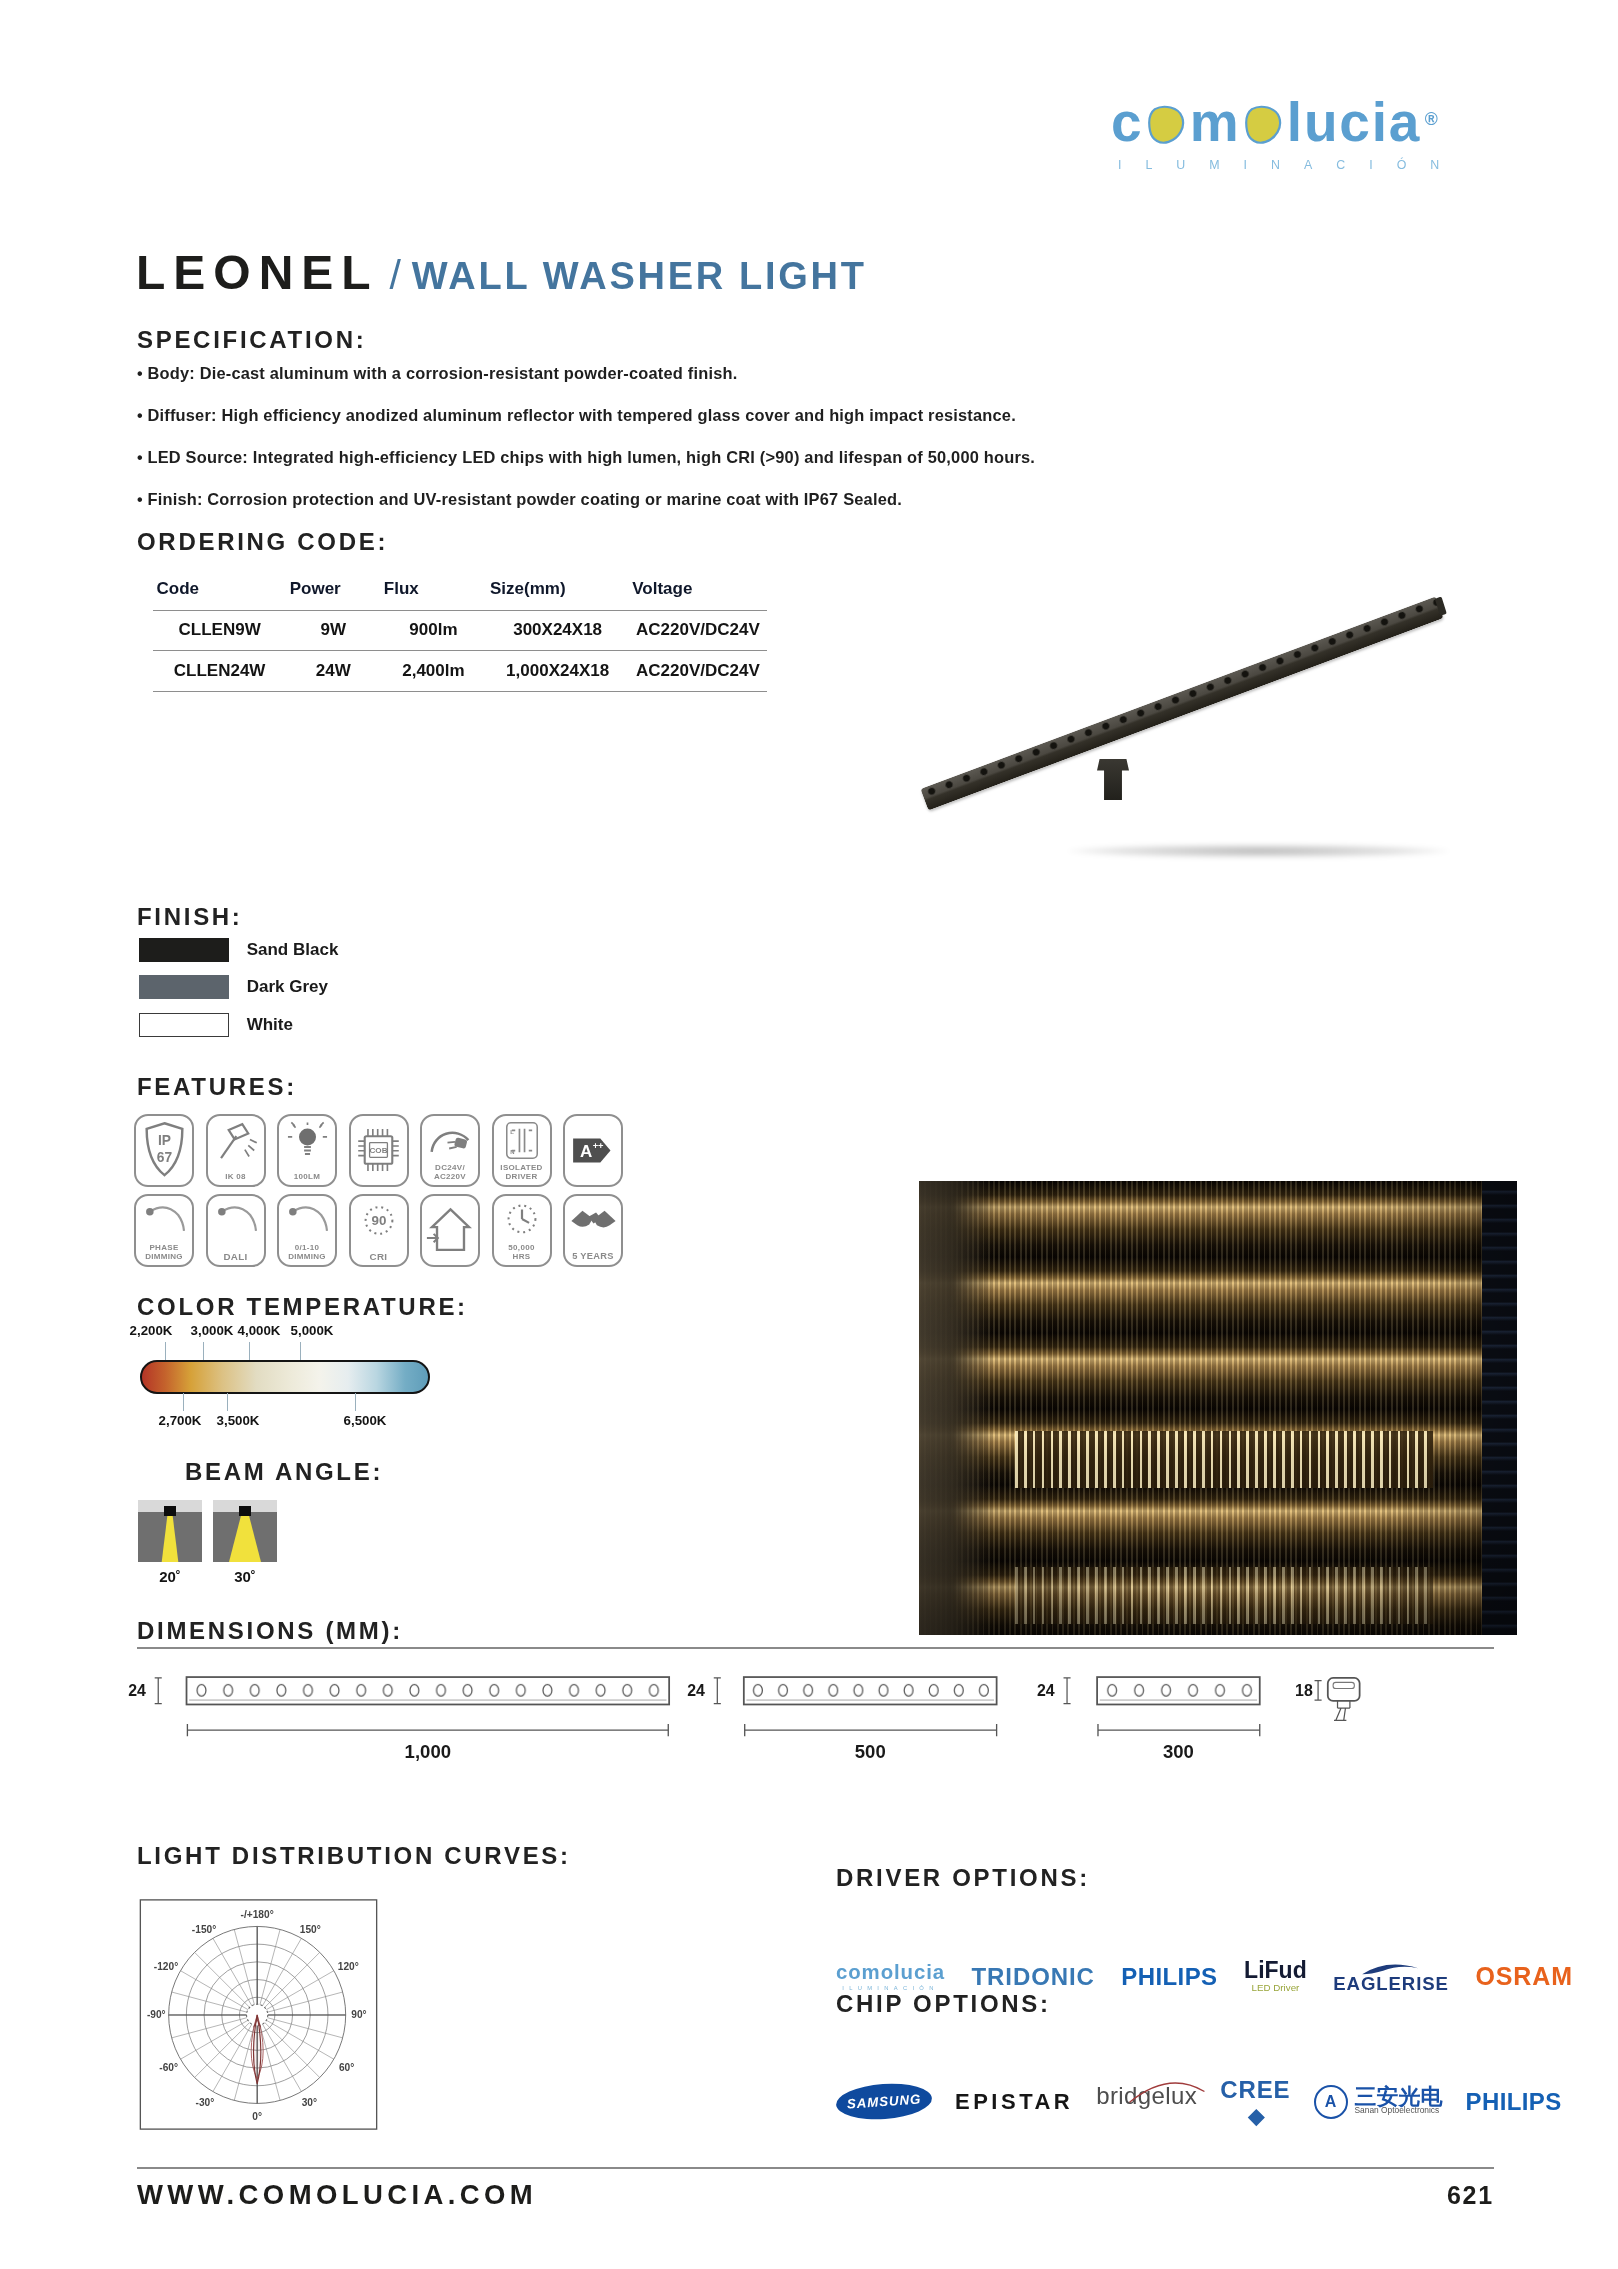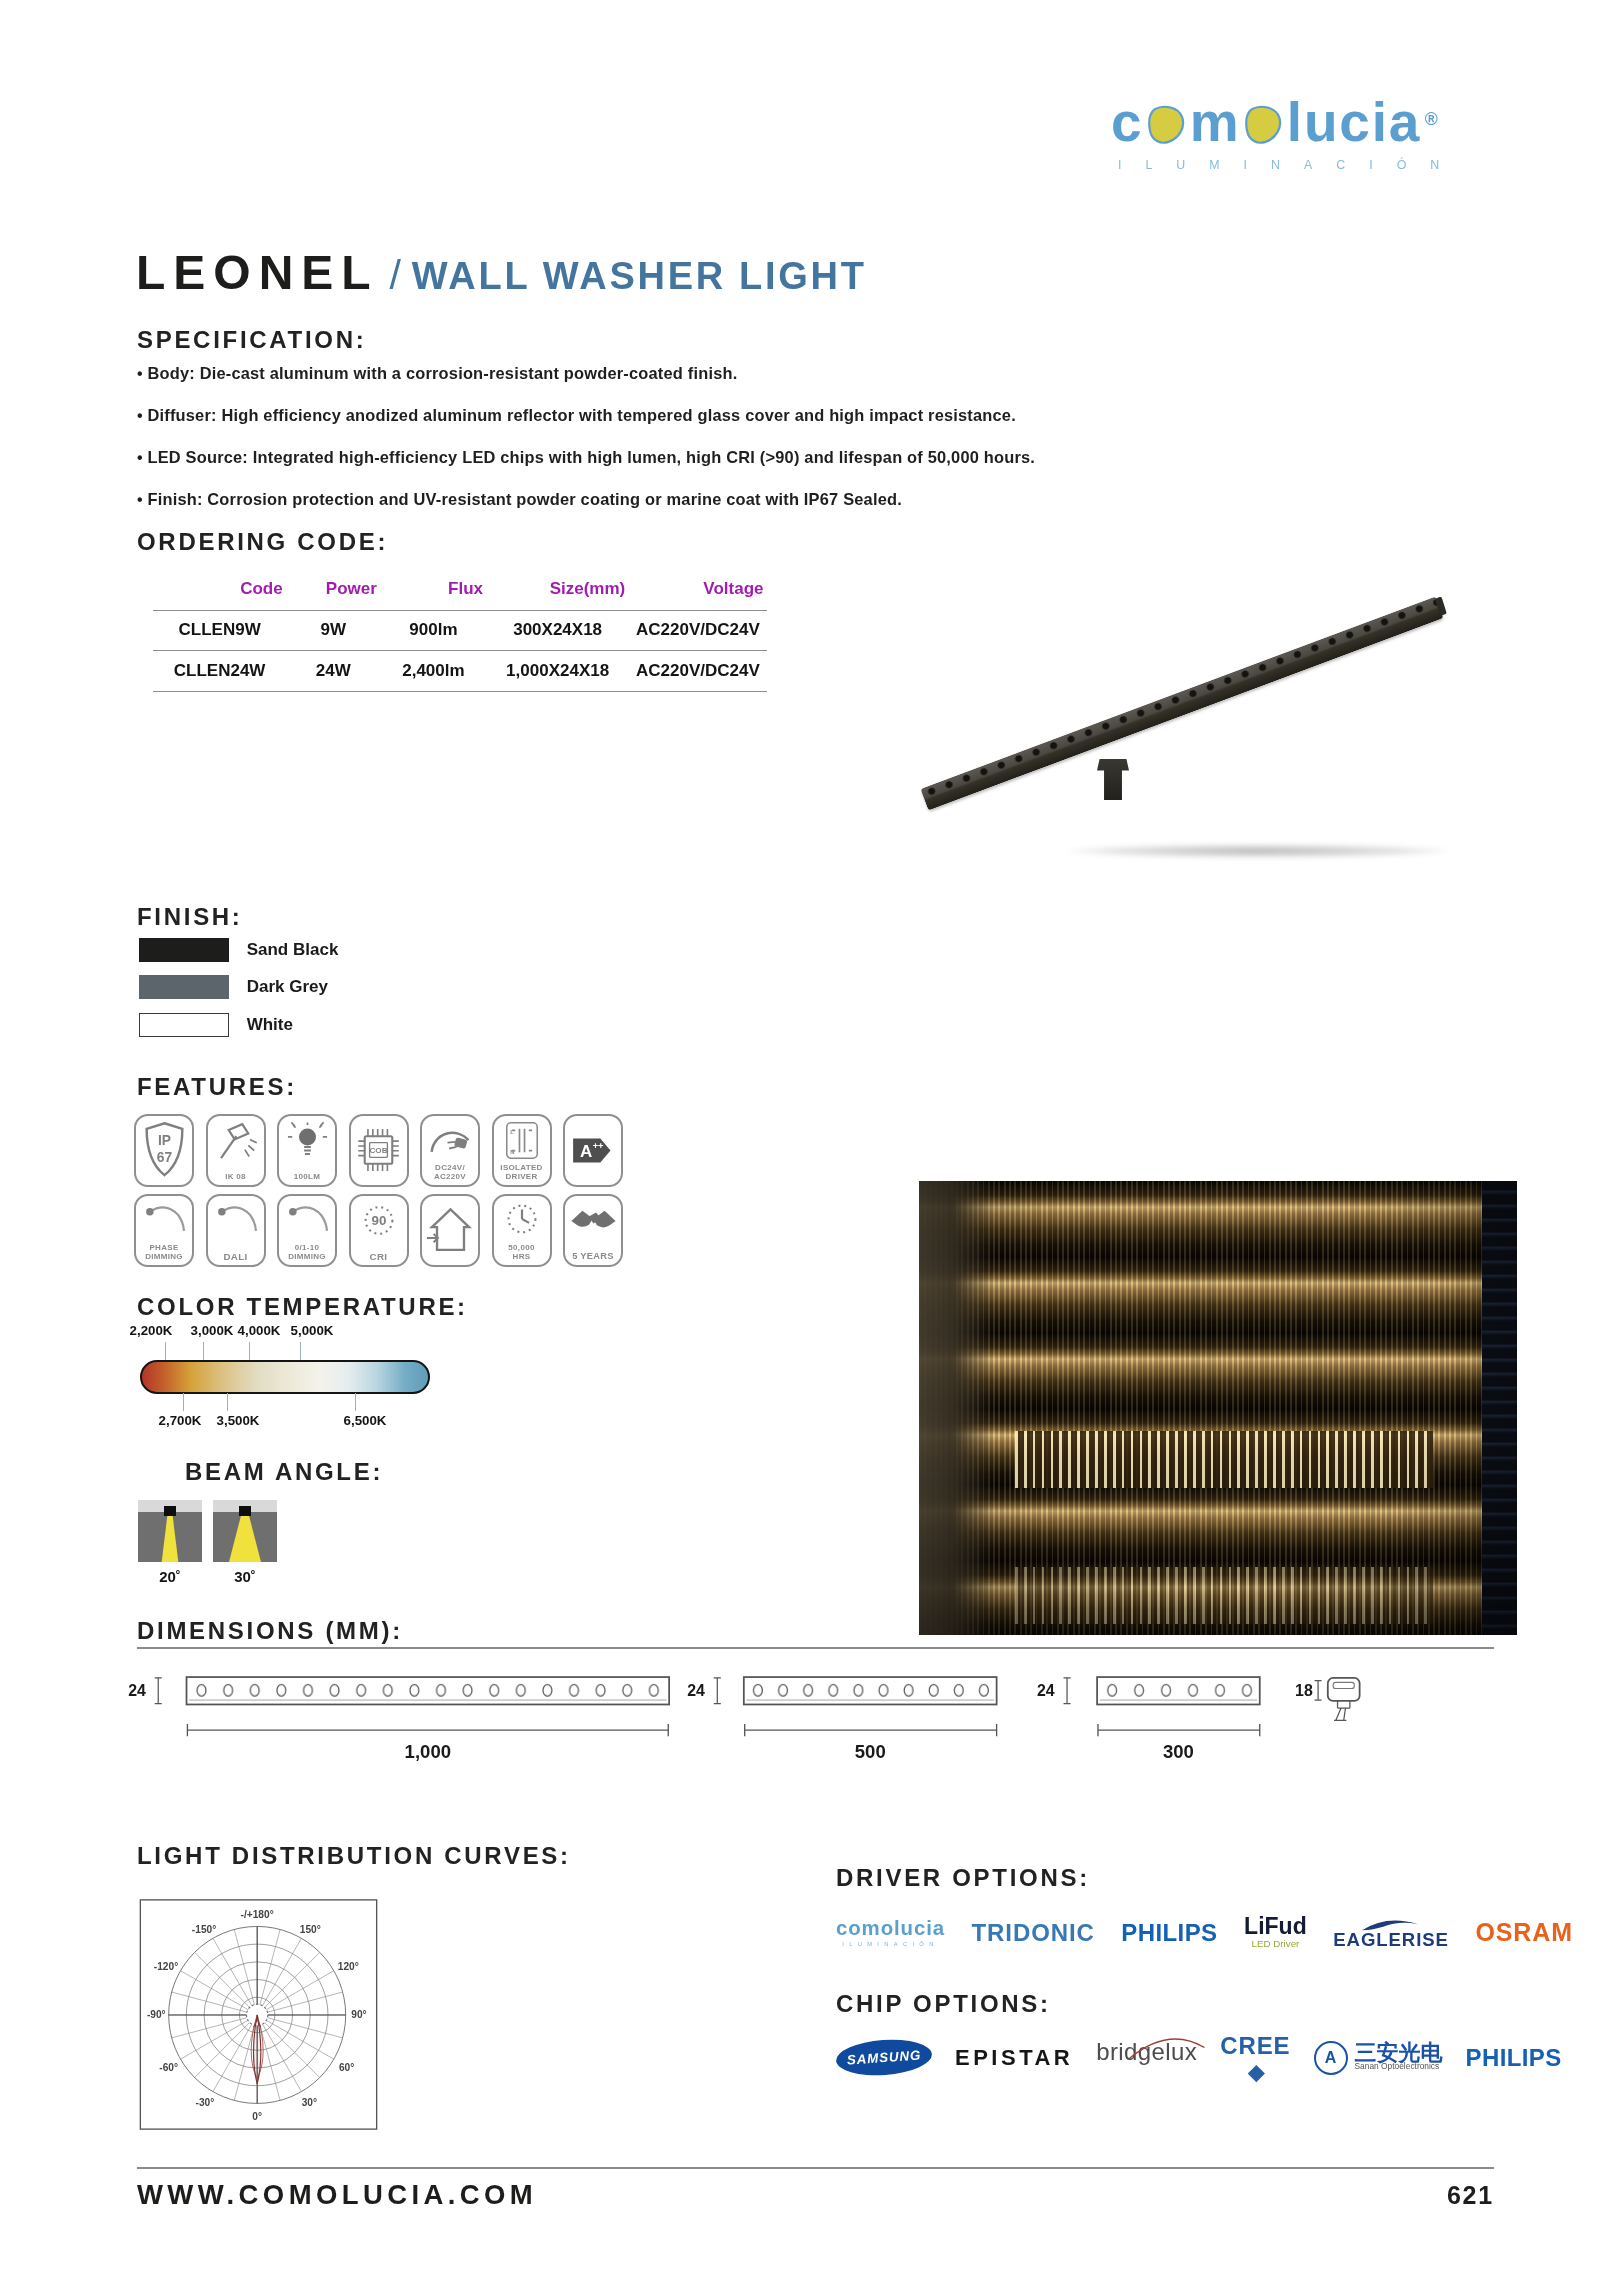--- a/index.html
+++ b/index.html
@@ -21,21 +21,21 @@
   .title .sep{font-size:41px;font-weight:400;color:#44759e;margin:0 7px;}
   .title .cat{font-size:38px;font-weight:700;letter-spacing:2.7px;color:#44759e;}
 
   
   .spec-list{position:absolute;left:137px;top:364px;width:1108px;}
   .spec-item{font-size:16.4px;font-weight:700;color:#1f1f1f;margin-bottom:23px;letter-spacing:0.2px;}
   .spec-item::before{content:"• ";font-size:16px;}
 
   
   .order-table{position:absolute;left:153px;top:572px;width:614px;border-collapse:collapse;}
-  .order-table th{font-size:17px;font-weight:700;color:#a21caf;padding:7px 3.5px 10.6px;text-align:right;border-bottom:1.8px solid #8e8e8e;}
+  .order-table th{font-size:17px;font-weight:700;color:#0f172a;padding:7px 3.5px 10.6px;text-align:left;border-bottom:1.8px solid #8e8e8e;}
   .order-table td{font-size:17px;font-weight:700;color:#141414;padding:9.8px 3.5px;text-align:center;border-bottom:1.8px solid #8e8e8e;}
 
   
   .bar-shadow{position:absolute;left:1068px;top:844px;width:381px;height:14px;border-radius:50%;
     background:radial-gradient(ellipse at center,rgba(0,0,0,.28) 0%,rgba(0,0,0,.10) 55%,rgba(0,0,0,0) 75%);filter:blur(2.7px);}
   .led-bar{position:absolute;left:907px;top:692px;width:550px;height:23px;border-radius:3.5px;
     transform:rotate(-20.5deg);
     background-image:
       radial-gradient(circle 3.1px at 9.8px 6.2px,#14130f 3.1px,rgba(0,0,0,0) 4px),
       linear-gradient(180deg,#5c5952 0%,#4b4841 45%,#343129 55%,#232019 100%);
@@ -89,21 +89,21 @@
   
   .dim-rule{position:absolute;left:137px;top:1647px;width:1357px;height:1.8px;background:#8a8a8a;}
   .dim-svg{position:absolute;}
   .dim-svg text{font-family:"Liberation Sans",sans-serif;}
 
   
   .polar{position:absolute;left:139px;top:1899px;}
   .polar text{font-family:"Liberation Sans",sans-serif;}
 
   
-  .logo-row{position:absolute;display:flex;align-items:center;}
+  .logo-row{position:absolute;display:flex;align-items:center;margin-top:44px;}
   .dlogo,.clogo{display:flex;flex-direction:column;align-items:center;justify-content:center;}
   .mini-word{display:flex;align-items:center;font-size:20.4px;font-weight:700;color:#5b9fd0;letter-spacing:0.9px;line-height:21px;}
   .mini-sub{font-size:5.8px;letter-spacing:5.3px;color:#7ab4d8;margin-top:1.8px;white-space:nowrap;}
   .tridonic{font-size:24px;font-weight:700;color:#3878b4;letter-spacing:0.9px;}
   .philips{font-size:24px;font-weight:800;color:#1460b4;letter-spacing:0.4px;}
   .lifud-n{font-size:23px;font-weight:800;color:#141b33;line-height:21px;}
   .lifud-s{font-size:9.8px;color:#9aa63c;margin-top:1.8px;}
   .eagle-t{font-size:18.6px;font-weight:700;color:#1e3c7c;letter-spacing:0.9px;line-height:16px;}
   .osram{font-size:25px;font-weight:800;color:#e8621c;letter-spacing:0.9px;}
   .samsung-el{width:96px;height:35px;border-radius:50%;background:#0f4a9e;display:flex;align-items:center;justify-content:center;transform:rotate(-4deg);}

